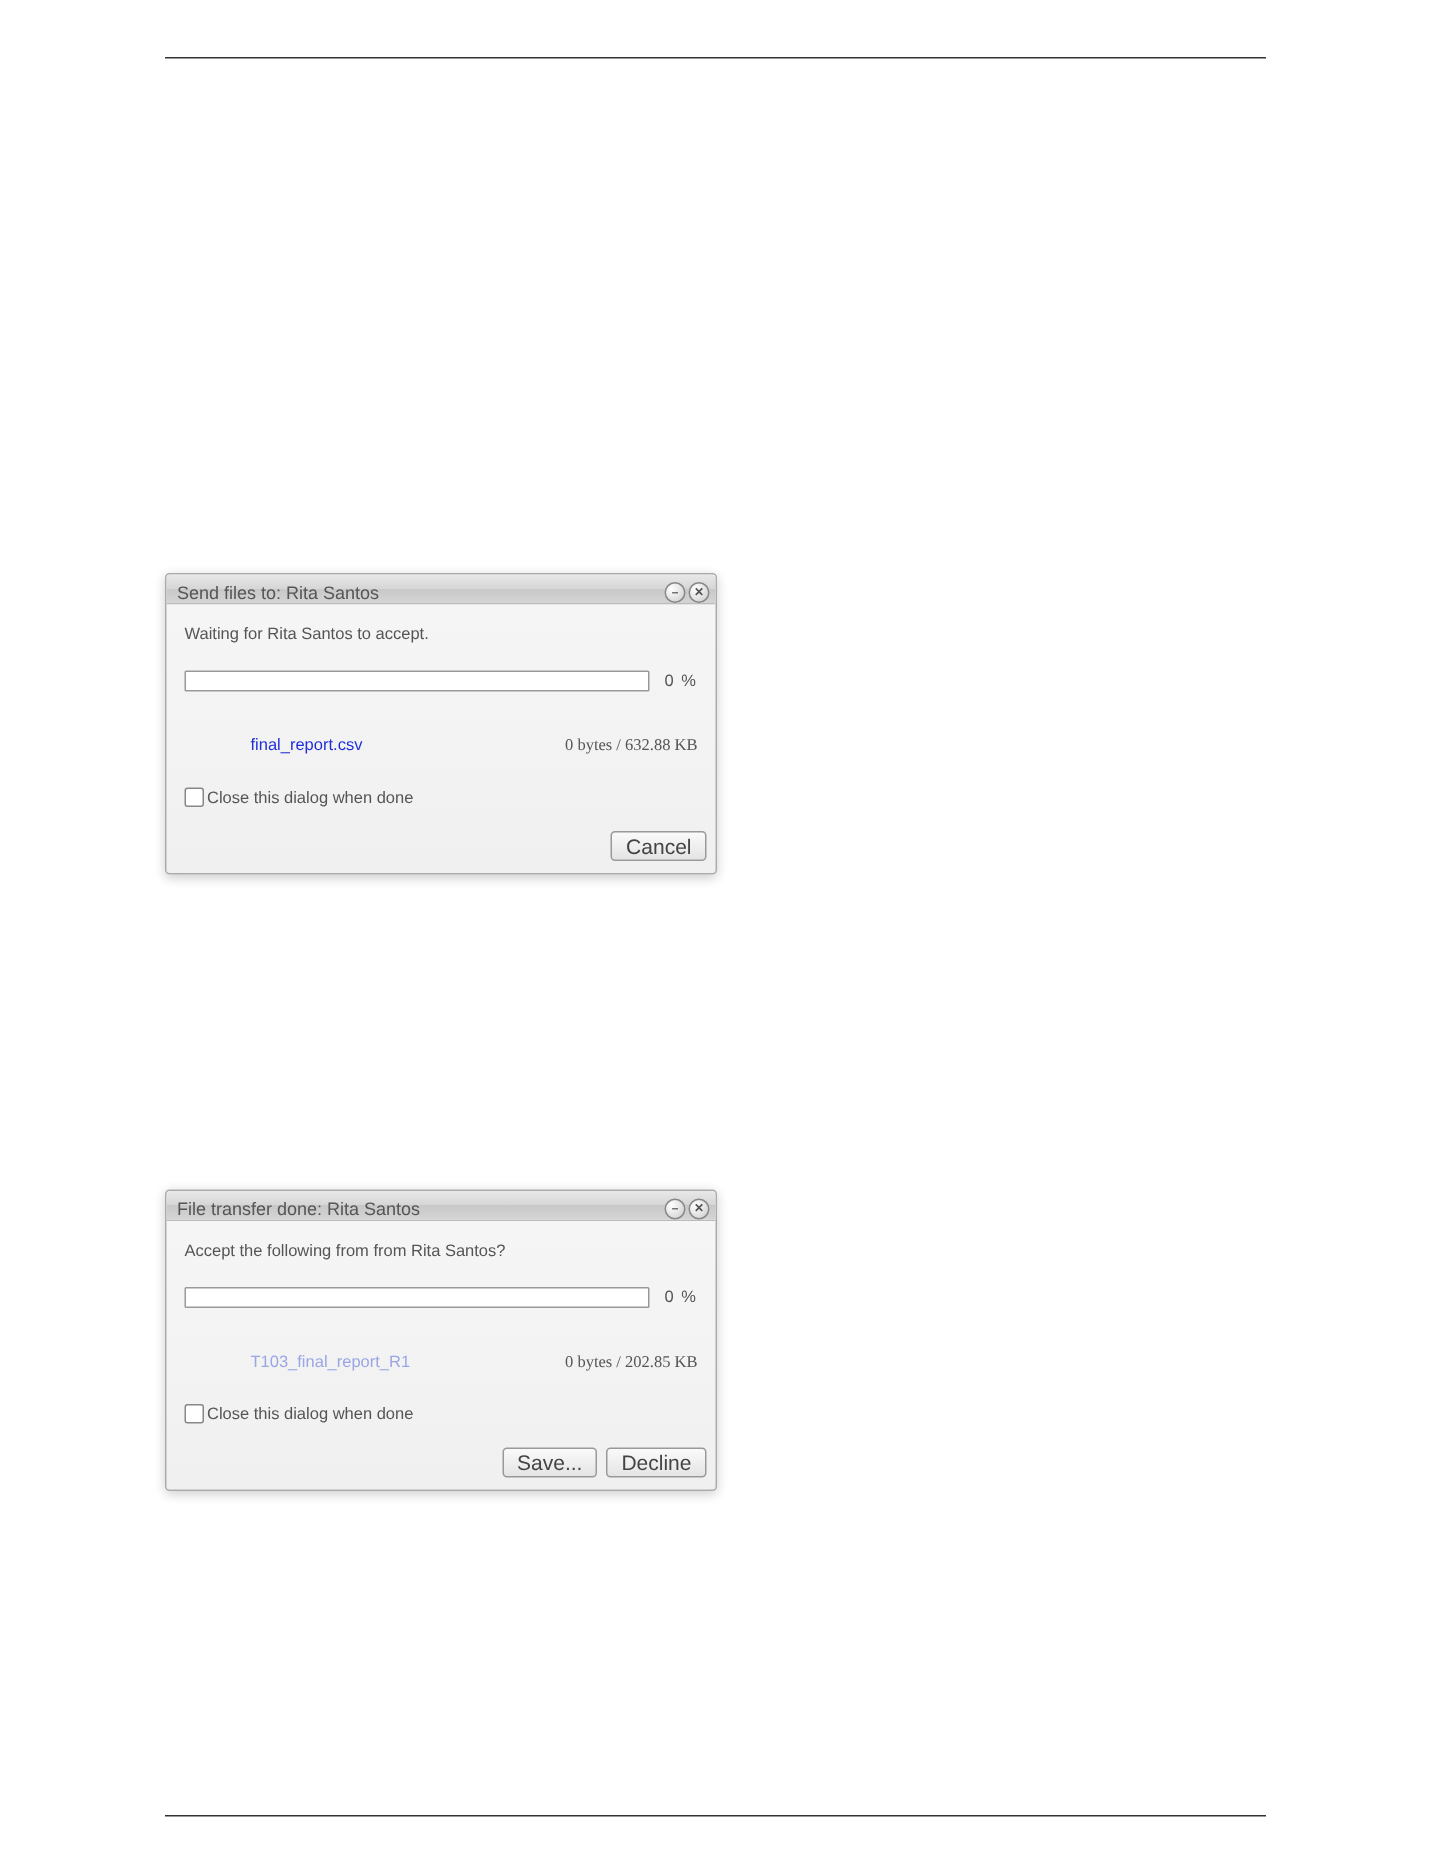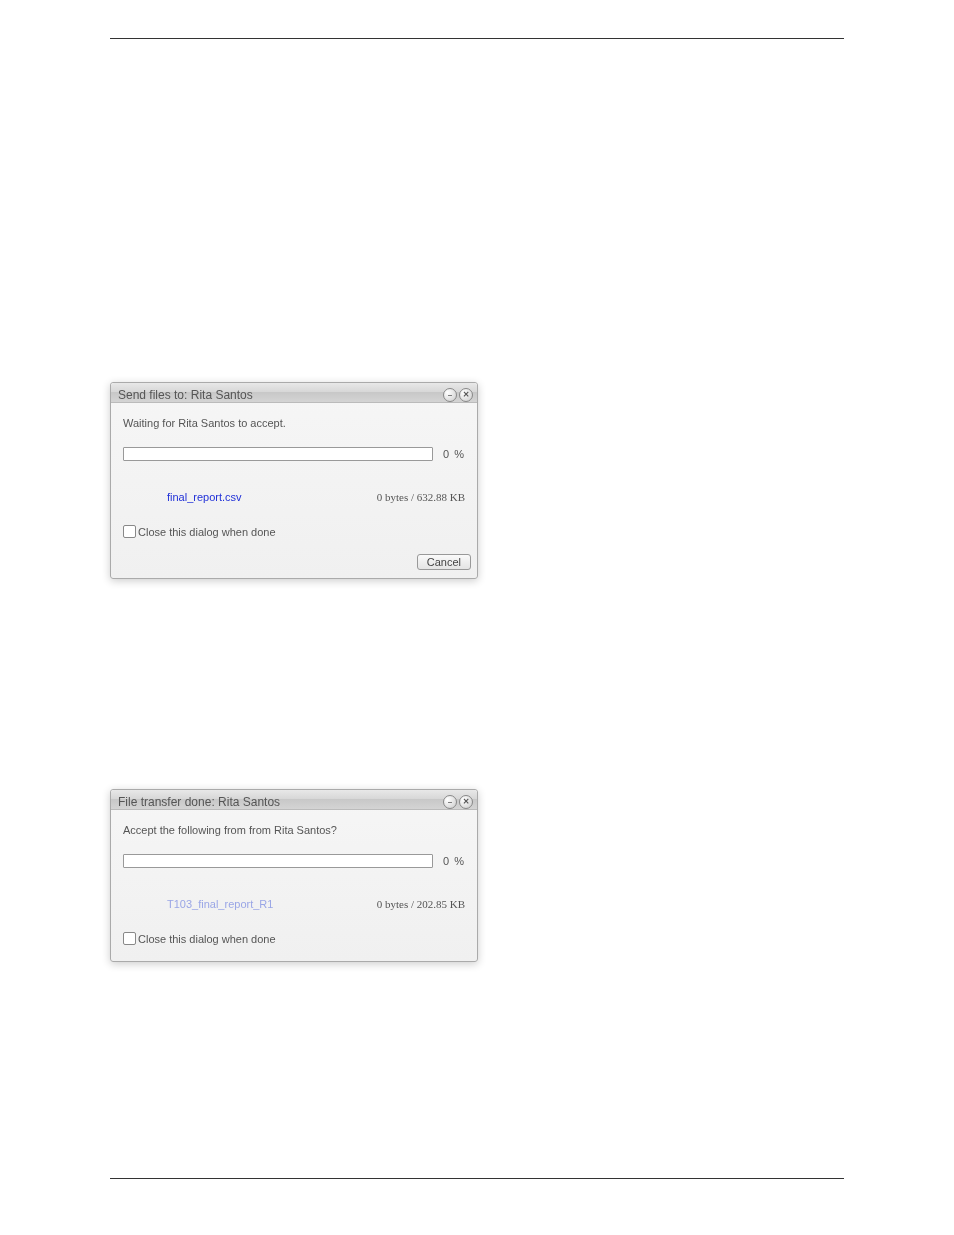--- a/index.html
+++ b/index.html
@@ -105,21 +105,21 @@
     display: flex;
     justify-content: flex-end;
     gap: 6px;
     padding: 0 6px 8px 0;
   }
   .btn {
     border: 1px solid #999;
     border-radius: 3px;
     padding: 1px 9px;
     background: linear-gradient(#fafafa, #e4e4e4);
-    font-size: 11px;
+    font-size: 14px;
     color: #444;
     cursor: pointer;
   }
 </style>
 </head>
 <body>
 
 <div class="page">
   <div class="header-rule"></div>
 
@@ -171,17 +171,21 @@
       </div>
       <div class="file-row">
         <span class="file-link muted">T103_final_report_R1</span>
         <span class="file-size">0 bytes  /  202.85 KB</span>
       </div>
       <div class="check-row">
         <span class="checkbox"></span>
         <span>Close this dialog when done</span>
       </div>
     </div>
+    <div class="button-row">
+      <button class="btn">Save...</button>
+      <button class="btn">Decline</button>
+    </div>
   </div>
 
   <div class="spacer-sm"></div>
   <div class="footer-rule"></div>
 </div>
 
 </body></html>

